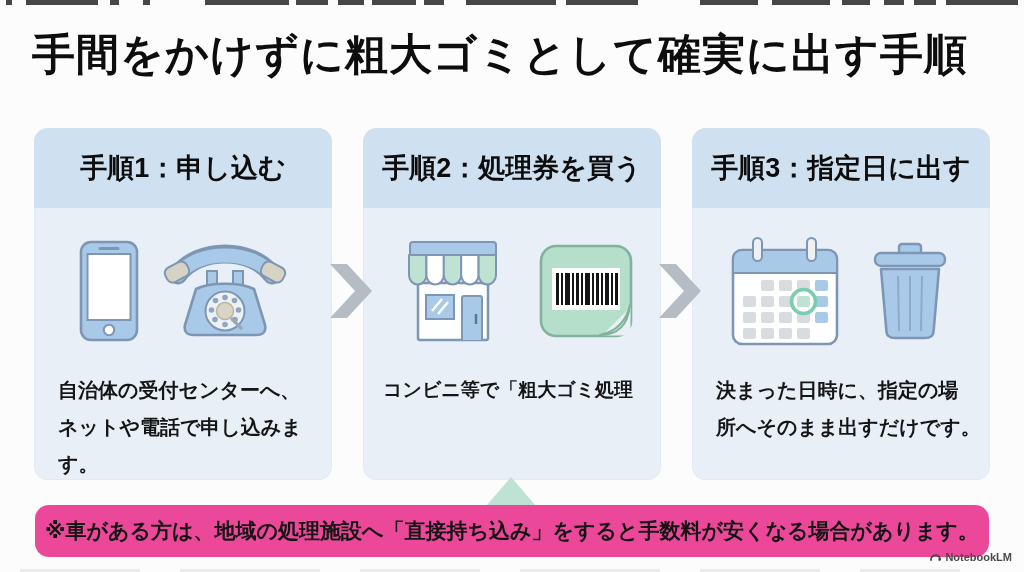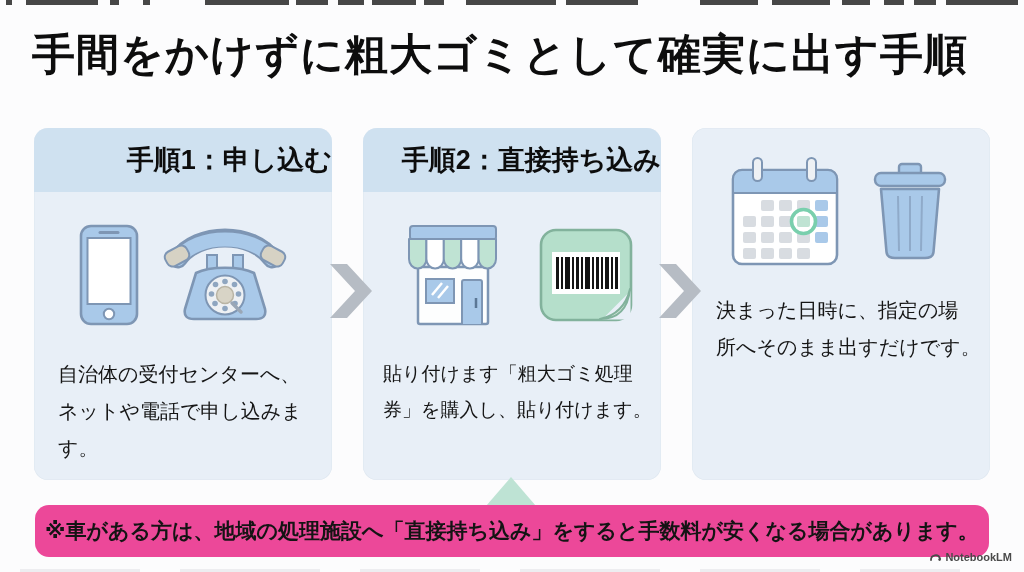--- a/index.html
+++ b/index.html
@@ -18,30 +18,30 @@
     text-align:center;font-size:43px;font-weight:900;letter-spacing:1px;color:#0d0d0d;
   }
 
   .card{
     position:absolute;top:128px;width:298px;height:352px;
     border-radius:14px;overflow:hidden;background:#e8eff7;
     box-shadow:0 0 0 0.5px #dde6ef inset;
   }
   .card.c1{left:34px;} .card.c2{left:363px;} .card.c3{left:692px;}
   .card-header{
-    height:64px;background:#cfe1f0;border-radius:14px 14px 0 0;
-    display:flex;align-items:center;justify-content:flex-end;
+    height:80px;background:#cfe1f0;border-radius:14px 14px 0 0;
+    display:flex;align-items:center;justify-content:center;
     font-size:27px;font-weight:900;color:#0d0d0d;
   }
   .card-icons{
     height:150px;display:flex;align-items:center;justify-content:center;gap:22px;
     padding-top:8px;
   }
   .card-text{
-    padding:6px 28px 0 24px;font-size:20px;font-weight:400;line-height:37px;color:#151515;
+    padding:6px 28px 0 24px;font-size:20px;font-weight:700;line-height:37px;color:#151515;
     white-space:nowrap;
   }
   .card.c2 .card-text{font-size:19px;line-height:36px;padding-left:20px;}
 
   .arrow{position:absolute;top:260px;width:46px;height:62px;}
   .arrow.a1{left:328px;} .arrow.a2{left:657px;}
 
   .banner{
     position:absolute;left:35px;top:505px;width:954px;height:52px;
     background:#ec4899;border-radius:14px;
@@ -124,21 +124,21 @@
     </div>
     <div class="card-text">
       <div>自治体の受付センターへ、</div>
       <div>ネットや電話で申し込みま</div>
       <div>す。</div>
     </div>
   </div>
 
   <div class="card c2">
     <div class="card-header">
-      <span>手順2：直接持ち込み</span>
+      <span>手順2：処理券を買う</span>
     </div>
     <div class="card-icons">
       <svg width="126" height="110" viewBox="0 0 126 110">
         <rect x="20" y="6" width="86" height="14" rx="3" fill="#a9c9e9" stroke="#7e96b4" stroke-width="2"></rect>
         <rect x="28" y="47" width="70" height="57" rx="2" fill="#fdfefe" stroke="#7e96b4" stroke-width="2.5"></rect>
         <g stroke="#7e96b4" stroke-width="2" stroke-linejoin="round">
           <path d="M19 19 h17.4 v20 a8.7 9.5 0 0 1 -17.4 0 z" fill="#bfe3d3"></path>
           <path d="M36.4 19 h17.4 v20 a8.7 9.5 0 0 1 -17.4 0 z" fill="#ffffff"></path>
           <path d="M53.8 19 h17.4 v20 a8.7 9.5 0 0 1 -17.4 0 z" fill="#bfe3d3"></path>
           <path d="M71.2 19 h17.4 v20 a8.7 9.5 0 0 1 -17.4 0 z" fill="#ffffff"></path>
@@ -166,26 +166,28 @@
             <rect x="54" y="30" width="2" height="32"></rect>
           <rect x="58" y="30" width="3" height="32"></rect>
             <rect x="63" y="30" width="2" height="32"></rect>
           <rect x="67" y="30" width="4" height="32"></rect>
             <rect x="73" y="30" width="2" height="32"></rect>
           <rect x="77" y="30" width="3" height="32"></rect>
         </g>
       </svg>
     </div>
     <div class="card-text">
-      <div>貼り付けます「粗大ゴミ処理</div>
-      <div>券」を購入し、貼り付けます。</div>
+      <div>コンビニ等で「粗大ゴミ処理</div>
     </div>
   </div>
 
   <div class="card c3">
+    <div class="card-header">
+      <span>手順3：指定日に出す</span>
+    </div>
     <div class="card-icons">
       <svg width="116" height="116" viewBox="0 0 116 116">
         <rect x="5" y="17" width="104" height="94" rx="9" fill="#ffffff" stroke="#7e96b4" stroke-width="2.6"></rect>
         <path d="M14 17 h86 a9 9 0 0 1 9 9 v14 h-104 v-14 a9 9 0 0 1 9 -9 z" fill="#a9c9e9" stroke="#7e96b4" stroke-width="2"></path>
         <rect x="25" y="5" width="9" height="23" rx="4.5" fill="#eef1f4" stroke="#7e96b4" stroke-width="2"></rect>
         <rect x="79" y="5" width="9" height="23" rx="4.5" fill="#eef1f4" stroke="#7e96b4" stroke-width="2"></rect>
         <g fill="#d8dce1">
           <rect x="33" y="47" width="13" height="11" rx="2"></rect>
             <rect x="51" y="47" width="13" height="11" rx="2"></rect>
             <rect x="69" y="47" width="13" height="11" rx="2"></rect>

